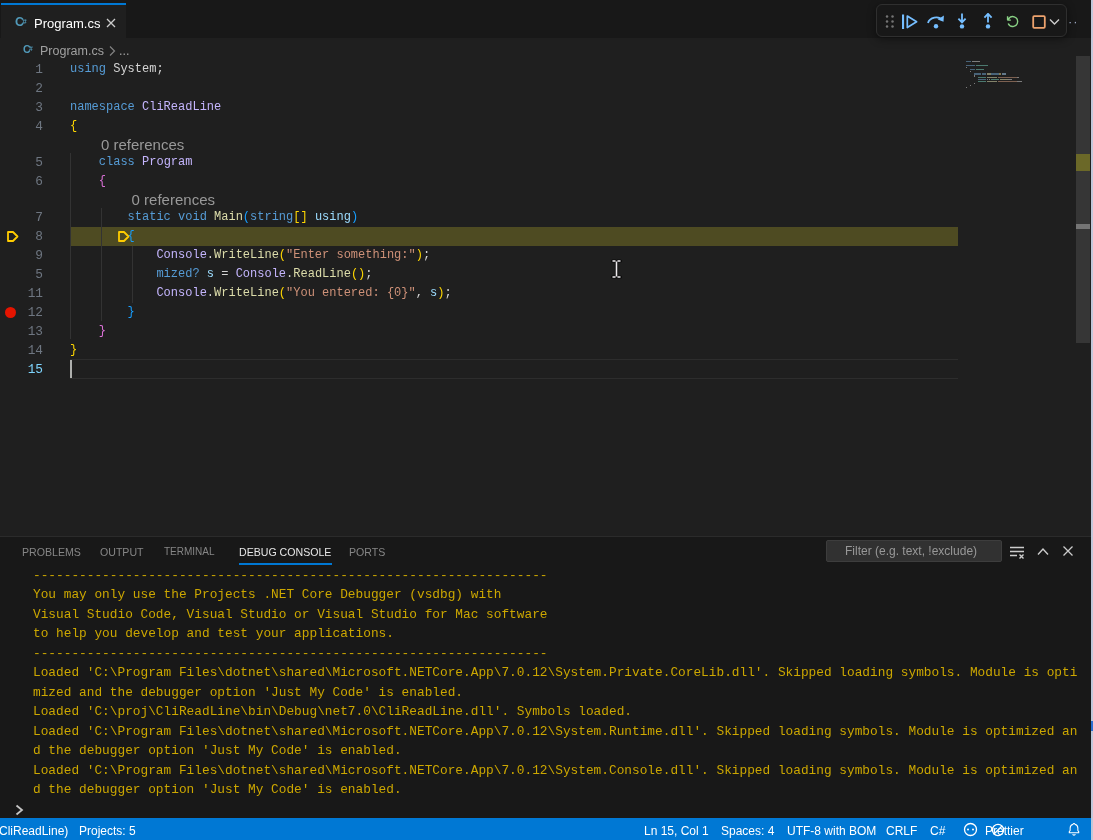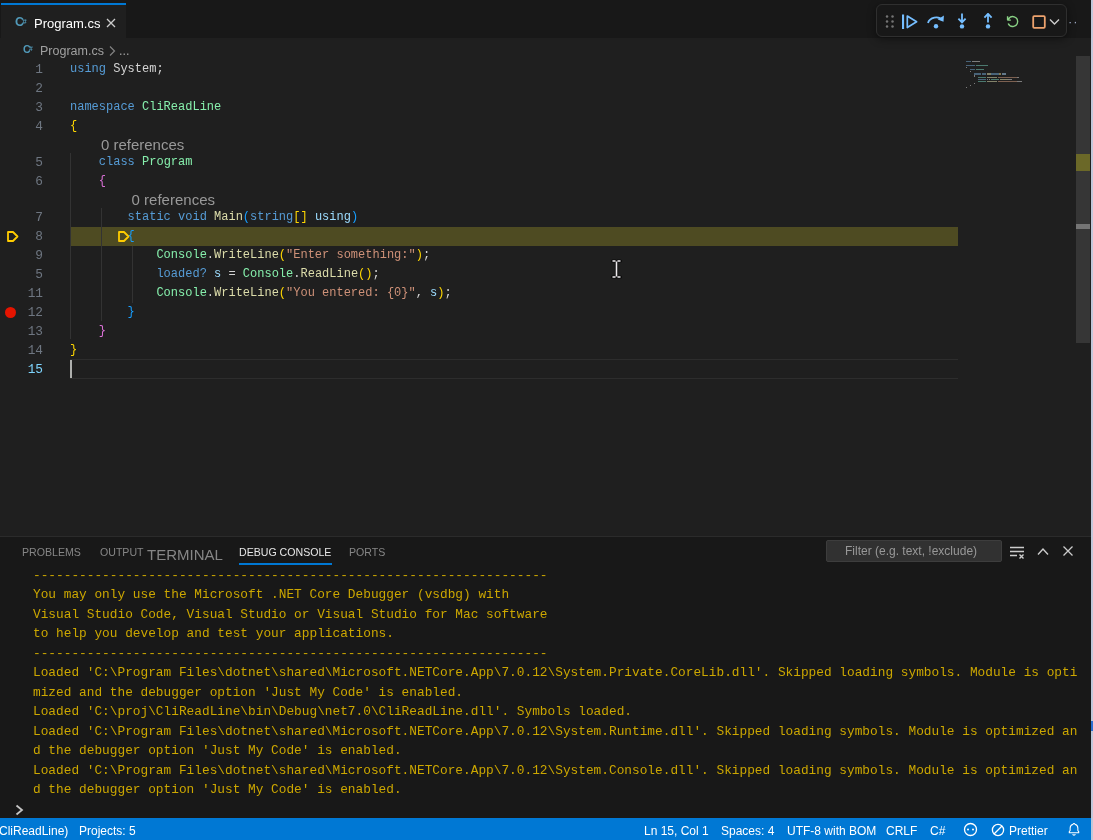--- a/index.html
+++ b/index.html
@@ -1,18 +1,18 @@
 <!DOCTYPE html>
 <html><head><meta charset="utf-8"><style>
 *{margin:0;padding:0;box-sizing:border-box}
 html,body{width:1093px;height:840px;overflow:hidden;background:#1f1f1f}
 #root{position:relative;width:1093px;height:840px;font-family:"Liberation Sans",sans-serif;color:#ccc}
 .a{position:absolute}
 .mono{font-family:"Liberation Mono",monospace;font-size:12px;line-height:19px;white-space:pre}
-.k{color:#569CD6}.t{color:#86efac}.m{color:#DCDCAA}.s{color:#CE9178}.v{color:#9CDCFE}.p{color:#D4D4D4}
+.k{color:#569CD6}.t{color:#c4b5fd}.m{color:#DCDCAA}.s{color:#CE9178}.v{color:#9CDCFE}.p{color:#D4D4D4}
 .b1{color:#FFD700}.b2{color:#DA70D6}.b3{color:#179FFF}
 .ln{position:absolute;left:0;width:43px;text-align:right;font-family:"Liberation Mono",monospace;font-size:12.8px;line-height:19px;color:#6e7681}
 .cl{position:absolute;font-size:15px;color:#999;line-height:17px}
 .con{position:absolute;left:33px;font-family:"Liberation Mono",monospace;font-size:12.8px;line-height:19.5px;white-space:pre;color:#CCA700}
 .st{position:absolute;top:823px;font-size:12px;color:#fff;line-height:16px;white-space:pre}
 </style></head><body>
 <div id="root">
 
 <div class="a" style="left:0;top:0;width:1093px;height:38px;background:#181818"></div>
 <div class="a" style="left:1px;top:3px;width:125px;height:35px;background:#1f1f1f;border-top:2px solid #0078d4"></div>
@@ -53,21 +53,21 @@
 <div class="ln" style="top:341px">14</div>
 <div class="ln" style="top:360px;color:#7dd3fc">15</div>
 <div class="a mono" style="left:70px;top:60px"><span class="k">using</span> <span class="p">System;</span></div>
 <div class="a mono" style="left:70px;top:98px"><span class="k">namespace</span> <span class="t">CliReadLine</span></div>
 <div class="a mono" style="left:70px;top:117px"><span class="b1">{</span></div>
 <div class="a mono" style="left:70px;top:153px">    <span class="k">class</span> <span class="t">Program</span></div>
 <div class="a mono" style="left:70px;top:172px">    <span class="b2">{</span></div>
 <div class="a mono" style="left:70px;top:208px">        <span class="k">static</span> <span class="k">void</span> <span class="m">Main</span><span class="b3">(</span><span class="k">string</span><span class="b1">[]</span> <span class="v">using</span><span class="b3">)</span></div>
 <div class="a mono" style="left:70px;top:227px">        <span class="b3">{</span></div>
 <div class="a mono" style="left:70px;top:246px">            <span class="t">Console</span><span class="p">.</span><span class="m">WriteLine</span><span class="b1">(</span><span class="s">"Enter something:"</span><span class="b1">)</span><span class="p">;</span></div>
-<div class="a mono" style="left:70px;top:265px">            <span class="k">loaded?</span> <span class="v">s</span> <span class="p">=</span> <span class="t">Console</span><span class="p">.</span><span class="m">ReadLine</span><span class="b1">()</span><span class="p">;</span></div>
+<div class="a mono" style="left:70px;top:265px">            <span class="k">mized?</span> <span class="v">s</span> <span class="p">=</span> <span class="t">Console</span><span class="p">.</span><span class="m">ReadLine</span><span class="b1">()</span><span class="p">;</span></div>
 <div class="a mono" style="left:70px;top:284px">            <span class="t">Console</span><span class="p">.</span><span class="m">WriteLine</span><span class="b1">(</span><span class="s">"You entered: {0}"</span><span class="p">,</span> <span class="v">s</span><span class="b1">)</span><span class="p">;</span></div>
 <div class="a mono" style="left:70px;top:303px">        <span class="b3">}</span></div>
 <div class="a mono" style="left:70px;top:322px">    <span class="b2">}</span></div>
 <div class="a mono" style="left:70px;top:341px"><span class="b1">}</span></div>
 <div class="cl" style="left:100.9px;top:136px">0 references</div>
 <div class="cl" style="left:131.6px;top:191px">0 references</div>
 </div>
 
 <div class="a" style="left:70px;top:227px;width:888px;height:19px;background:#4e4b22;z-index:1"></div>
 
@@ -166,21 +166,21 @@
     </svg>
 <svg class="a" style="left:1049px;top:18px" width="11" height="8" viewBox="0 0 11 8">
       <path d="M1 1.5 L5.5 6 L10 1.5" stroke="#cccccc" stroke-width="1.4" fill="none"></path>
     </svg>
 <div class="a" style="left:1068px;top:14px;font-size:13px;color:#9ba6c0;letter-spacing:1px">··</div>
 
 <div class="a" style="left:0;top:536px;width:1093px;height:282px;background:#181818;border-top:1px solid #2b2b2b"></div>
 <div id="ptabs">
 <div class="a" style="left:22px;top:545.5px;font-size:10.6px;letter-spacing:0;color:#868686">PROBLEMS</div>
 <div class="a" style="left:100px;top:545.5px;font-size:10.6px;letter-spacing:0;color:#868686">OUTPUT</div>
-<div class="a" style="left:147px;top:545.5px;font-size:15px;letter-spacing:0;color:#868686">TERMINAL</div>
+<div class="a" style="left:164px;top:545.5px;font-size:10px;letter-spacing:0;color:#868686">TERMINAL</div>
 <div class="a" style="left:239px;top:545.5px;font-size:10.6px;letter-spacing:0;color:#e7e7e7">DEBUG CONSOLE</div>
 <div class="a" style="left:349px;top:545.5px;font-size:10.6px;letter-spacing:0;color:#868686">PORTS</div>
 </div>
 <div class="a" style="left:239px;top:563px;width:93px;height:2px;background:#0078d4"></div>
 <div class="a" style="left:826px;top:540px;width:176px;height:22px;background:#313131;border:1px solid #3d3d3d;border-radius:2px"></div>
 <div class="a" style="left:845px;top:543.5px;font-size:12px;color:#989898">Filter (e.g. text, !exclude)</div>
 <svg class="a" style="left:1009px;top:544px" width="16" height="16" viewBox="0 0 16 16">
       <g stroke="#cccccc" stroke-width="1.4" fill="none">
         <path d="M1 3.5 H15 M1 7.5 H15 M1 11.5 H8"></path>
         <path d="M10.5 10.5 L14.5 14.5 M14.5 10.5 L10.5 14.5"></path>
@@ -188,21 +188,21 @@
     </svg>
 <svg class="a" style="left:1037px;top:547px" width="12" height="9" viewBox="0 0 12 9">
       <path d="M1 7.5 L6 2 L11 7.5" stroke="#cccccc" stroke-width="1.4" fill="none"></path>
     </svg>
 <svg class="a" style="left:1062px;top:545px" width="12" height="12" viewBox="0 0 12 12">
       <path d="M1.5 1.5 L10.5 10.5 M10.5 1.5 L1.5 10.5" stroke="#cccccc" stroke-width="1.3"></path>
     </svg>
 
 <div id="console">
 <div class="con" style="top:565.8px">-------------------------------------------------------------------</div>
-<div class="con" style="top:585.3px">You may only use the Microsoft .NET Core Debugger (vsdbg) with</div>
+<div class="con" style="top:585.3px">You may only use the Projects .NET Core Debugger (vsdbg) with</div>
 <div class="con" style="top:604.8px">Visual Studio Code, Visual Studio or Visual Studio for Mac software</div>
 <div class="con" style="top:624.3px">to help you develop and test your applications.</div>
 <div class="con" style="top:643.8px">-------------------------------------------------------------------</div>
 <div class="con" style="top:663.3px">Loaded 'C:\Program Files\dotnet\shared\Microsoft.NETCore.App\7.0.12\System.Private.CoreLib.dll'. Skipped loading symbols. Module is opti</div>
 <div class="con" style="top:682.8px">mized and the debugger option 'Just My Code' is enabled.</div>
 <div class="con" style="top:702.3px">Loaded 'C:\proj\CliReadLine\bin\Debug\net7.0\CliReadLine.dll'. Symbols loaded.</div>
 <div class="con" style="top:721.8px">Loaded 'C:\Program Files\dotnet\shared\Microsoft.NETCore.App\7.0.12\System.Runtime.dll'. Skipped loading symbols. Module is optimized an</div>
 <div class="con" style="top:741.3px">d the debugger option 'Just My Code' is enabled.</div>
 <div class="con" style="top:760.8px">Loaded 'C:\Program Files\dotnet\shared\Microsoft.NETCore.App\7.0.12\System.Console.dll'. Skipped loading symbols. Module is optimized an</div>
 <div class="con" style="top:780.3px">d the debugger option 'Just My Code' is enabled.</div>
@@ -222,21 +222,21 @@
 
 <div class="a" style="left:0;top:818px;width:1093px;height:22px;background:#0078D4"></div>
 <div id="status">
 <div class="st" style="left:-1px">CliReadLine)</div>
 <div class="st" style="left:79px">Projects: 5</div>
 <div class="st" style="left:644px">Ln 15, Col 1</div>
 <div class="st" style="left:721px">Spaces: 4</div>
 <div class="st" style="left:787px">UTF-8 with BOM</div>
 <div class="st" style="left:886px">CRLF</div>
 <div class="st" style="left:930px">C#</div>
-<div class="st" style="left:1009px">Prettier</div>
+<div class="st" style="left:985px">Prettier</div>
 <svg class="a" style="left:963px;top:822px" width="15" height="15" viewBox="0 0 15 15">
         <circle cx="7.5" cy="7.5" r="6" fill="none" stroke="#fff" stroke-width="1.3"></circle>
         <circle cx="5" cy="7.5" r="1" fill="#fff"></circle>
         <circle cx="10" cy="7.5" r="1" fill="#fff"></circle>
       </svg>
 <svg class="a" style="left:991px;top:822.5px" width="14" height="14" viewBox="0 0 14 14">
         <circle cx="7" cy="7" r="5.6" fill="none" stroke="#fff" stroke-width="1.3"></circle>
         <path d="M3 11 L11 3" stroke="#fff" stroke-width="1.3"></path>
       </svg>
 <svg class="a" style="left:1067px;top:821.5px" width="14" height="15" viewBox="0 0 16 16">

